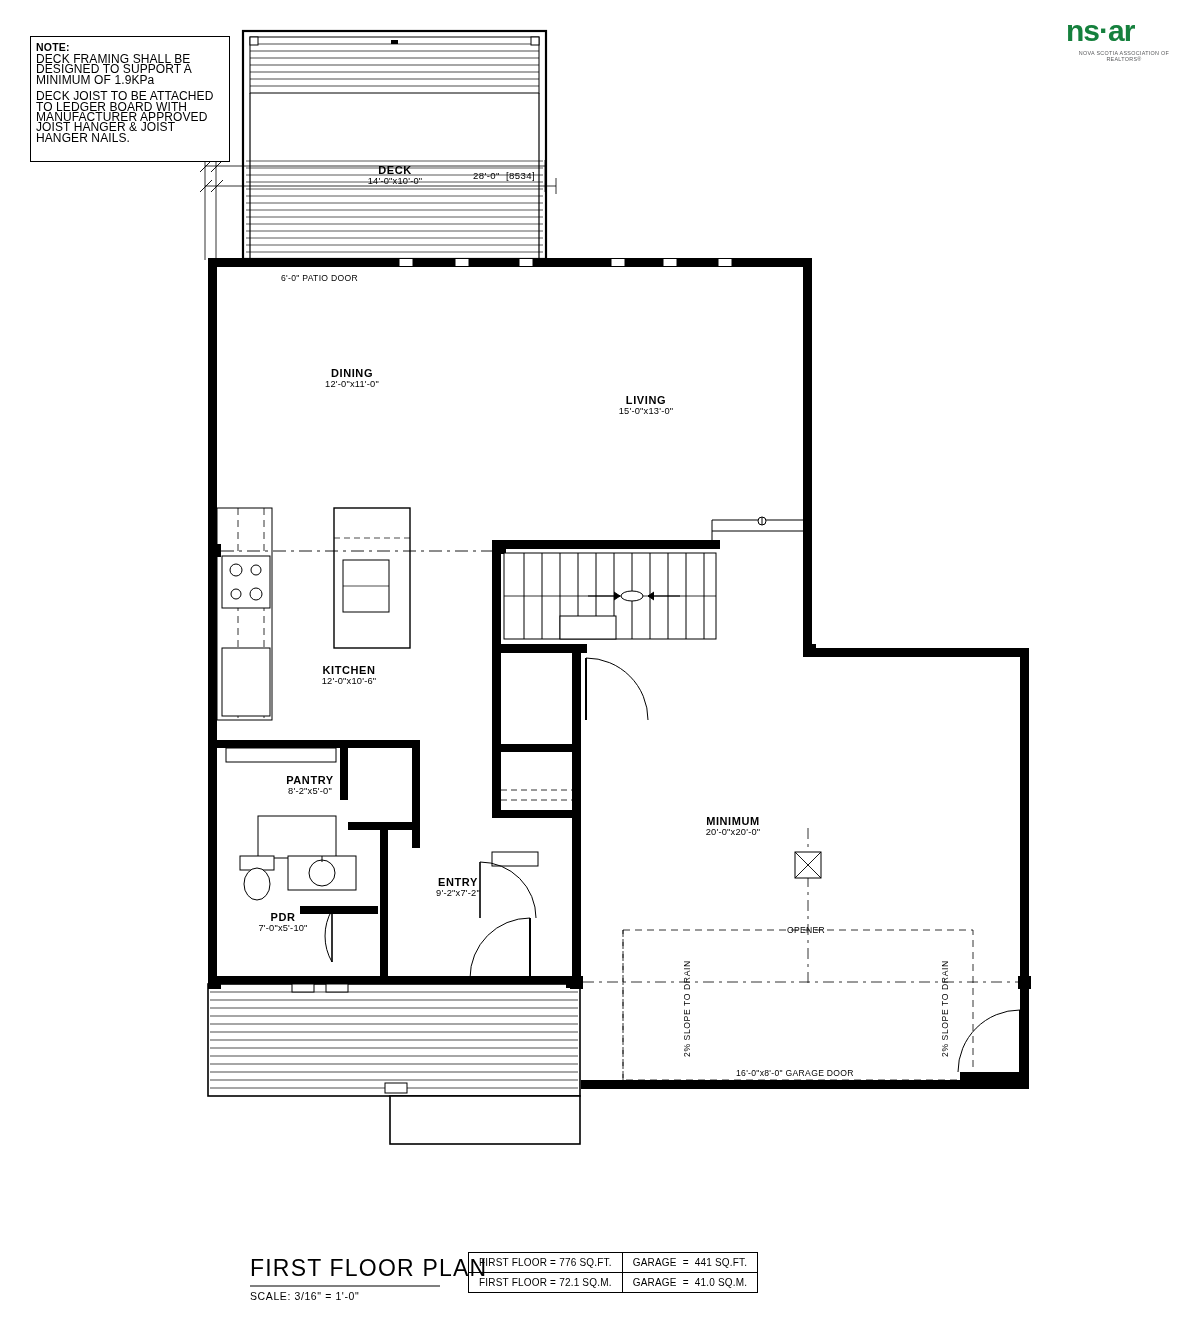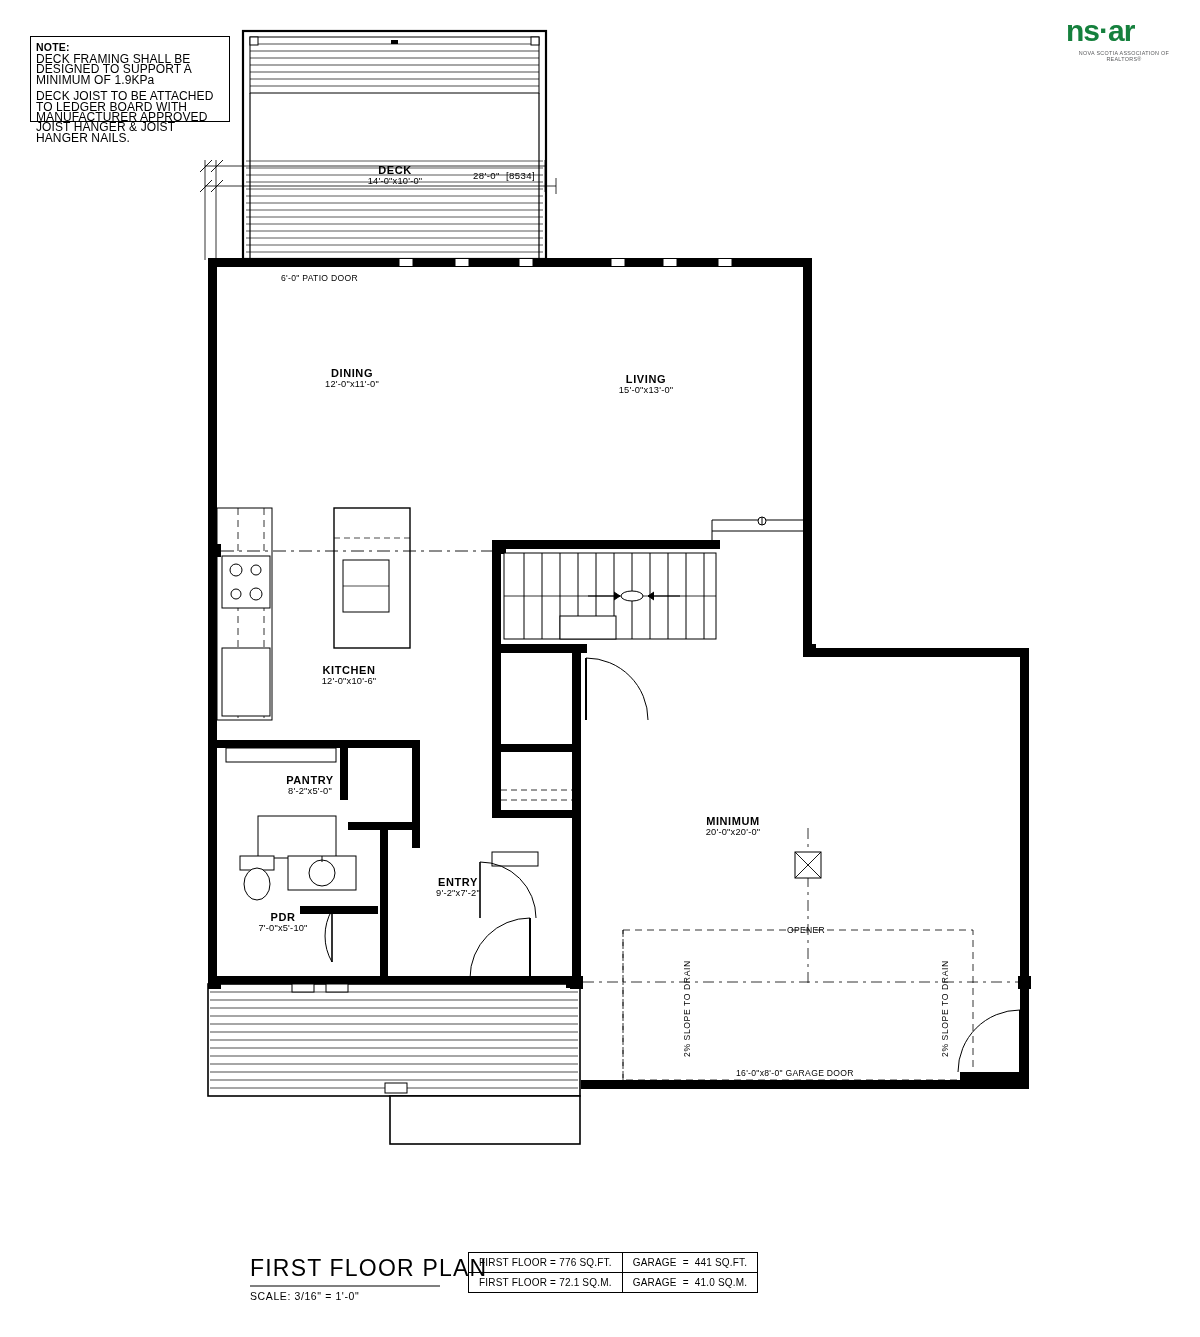--- a/index.html
+++ b/index.html
@@ -25,21 +25,21 @@
 
   
   .txt {
     position: absolute;
     white-space: pre;
     font-family: "Liberation Sans", sans-serif;
   }
   .note-box {
     position: absolute;
     left: 30px; top: 36px;
-    width: 200px; height: 86px;
+    width: 200px; height: 126px;
     border: 1.4px solid #000;
     background: #fff;
     box-sizing: border-box;
     padding: 4px 5px 0 5px;
   }
   .note-title {
     font-size: 10.5px;
     font-weight: bold;
     letter-spacing: 0.2px;
     margin: 0 0 1px 0;
@@ -426,21 +426,21 @@
 <div class="room" style="left:395px; top:124px;margin-top:40px;">
   <div class="room-name">DECK</div>
   <div class="room-dim">14'-0"x10'-0"</div>
 </div>
 
 <div class="room" style="left:352px; top:367px;">
   <div class="room-name">DINING</div>
   <div class="room-dim">12'-0"x11'-0"</div>
 </div>
 
-<div class="room" style="left:646px; top:373px;">
+<div class="room" style="left:646px; top:394px;">
   <div class="room-name">LIVING</div>
   <div class="room-dim">15'-0"x13'-0"</div>
 </div>
 
 <div class="room" style="left:349px; top:664px;">
   <div class="room-name">KITCHEN</div>
   <div class="room-dim">12'-0"x10'-6"</div>
 </div>
 
 <div class="room" style="left:310px; top:774px;">

